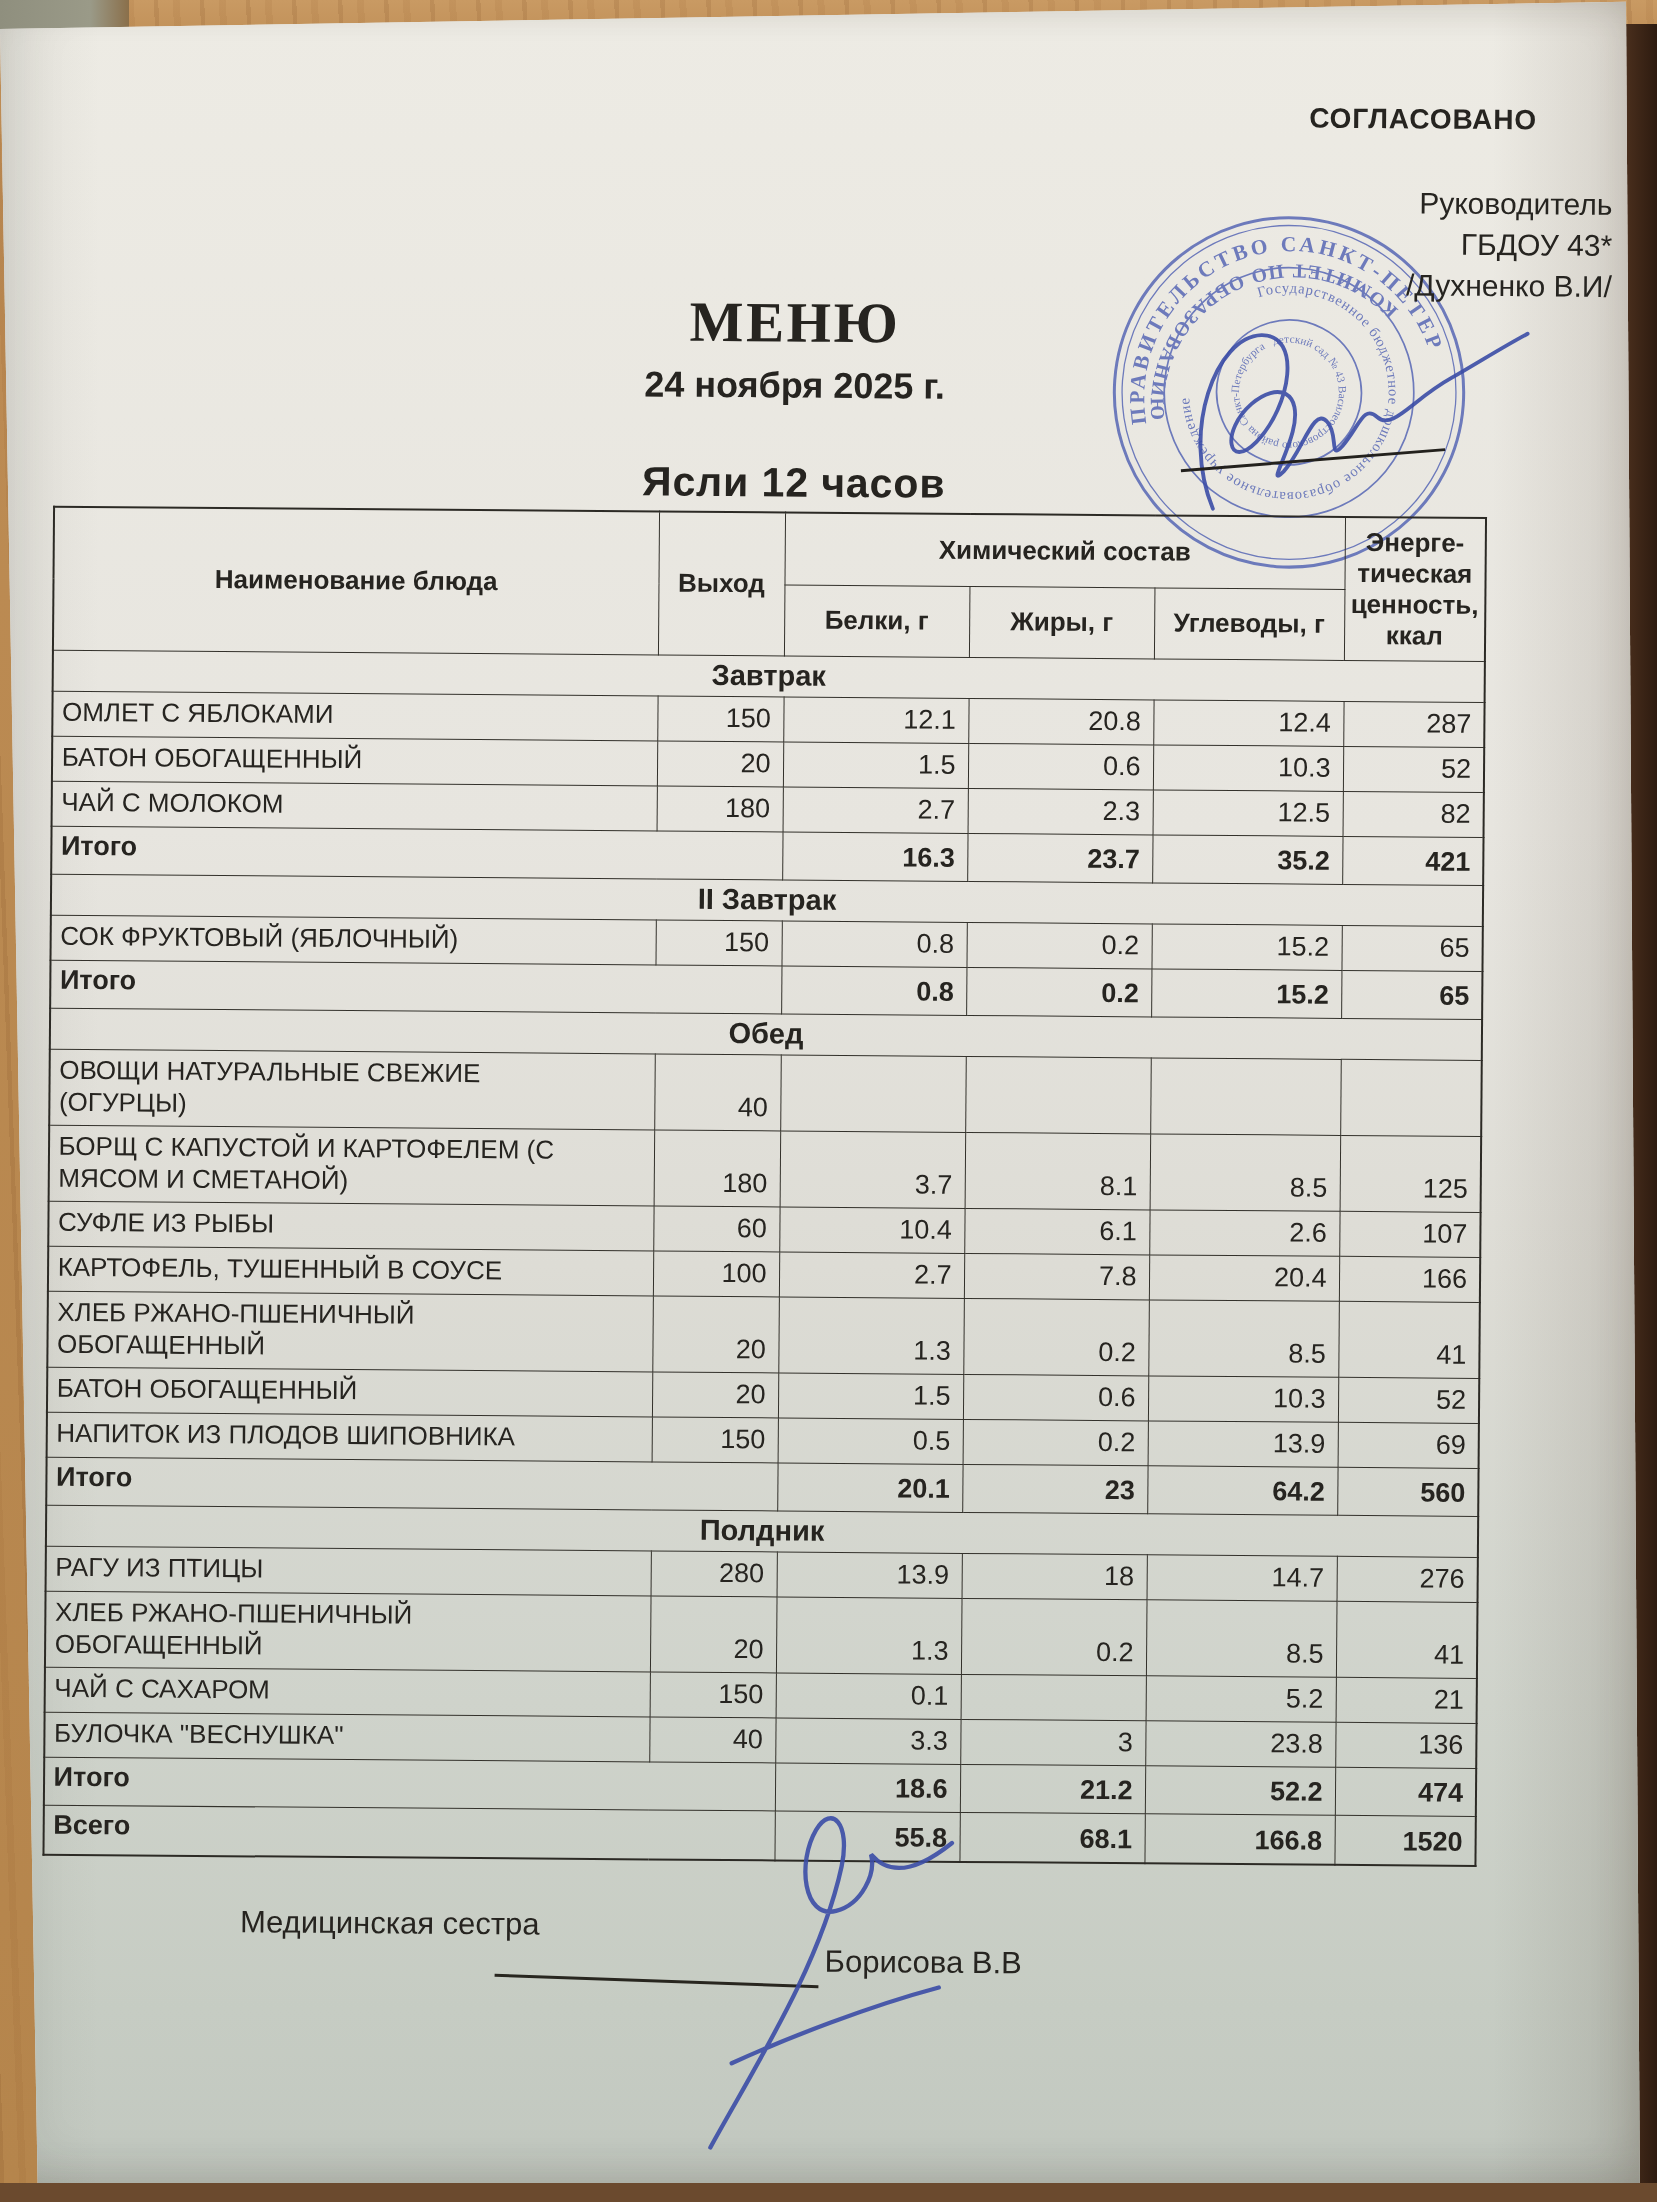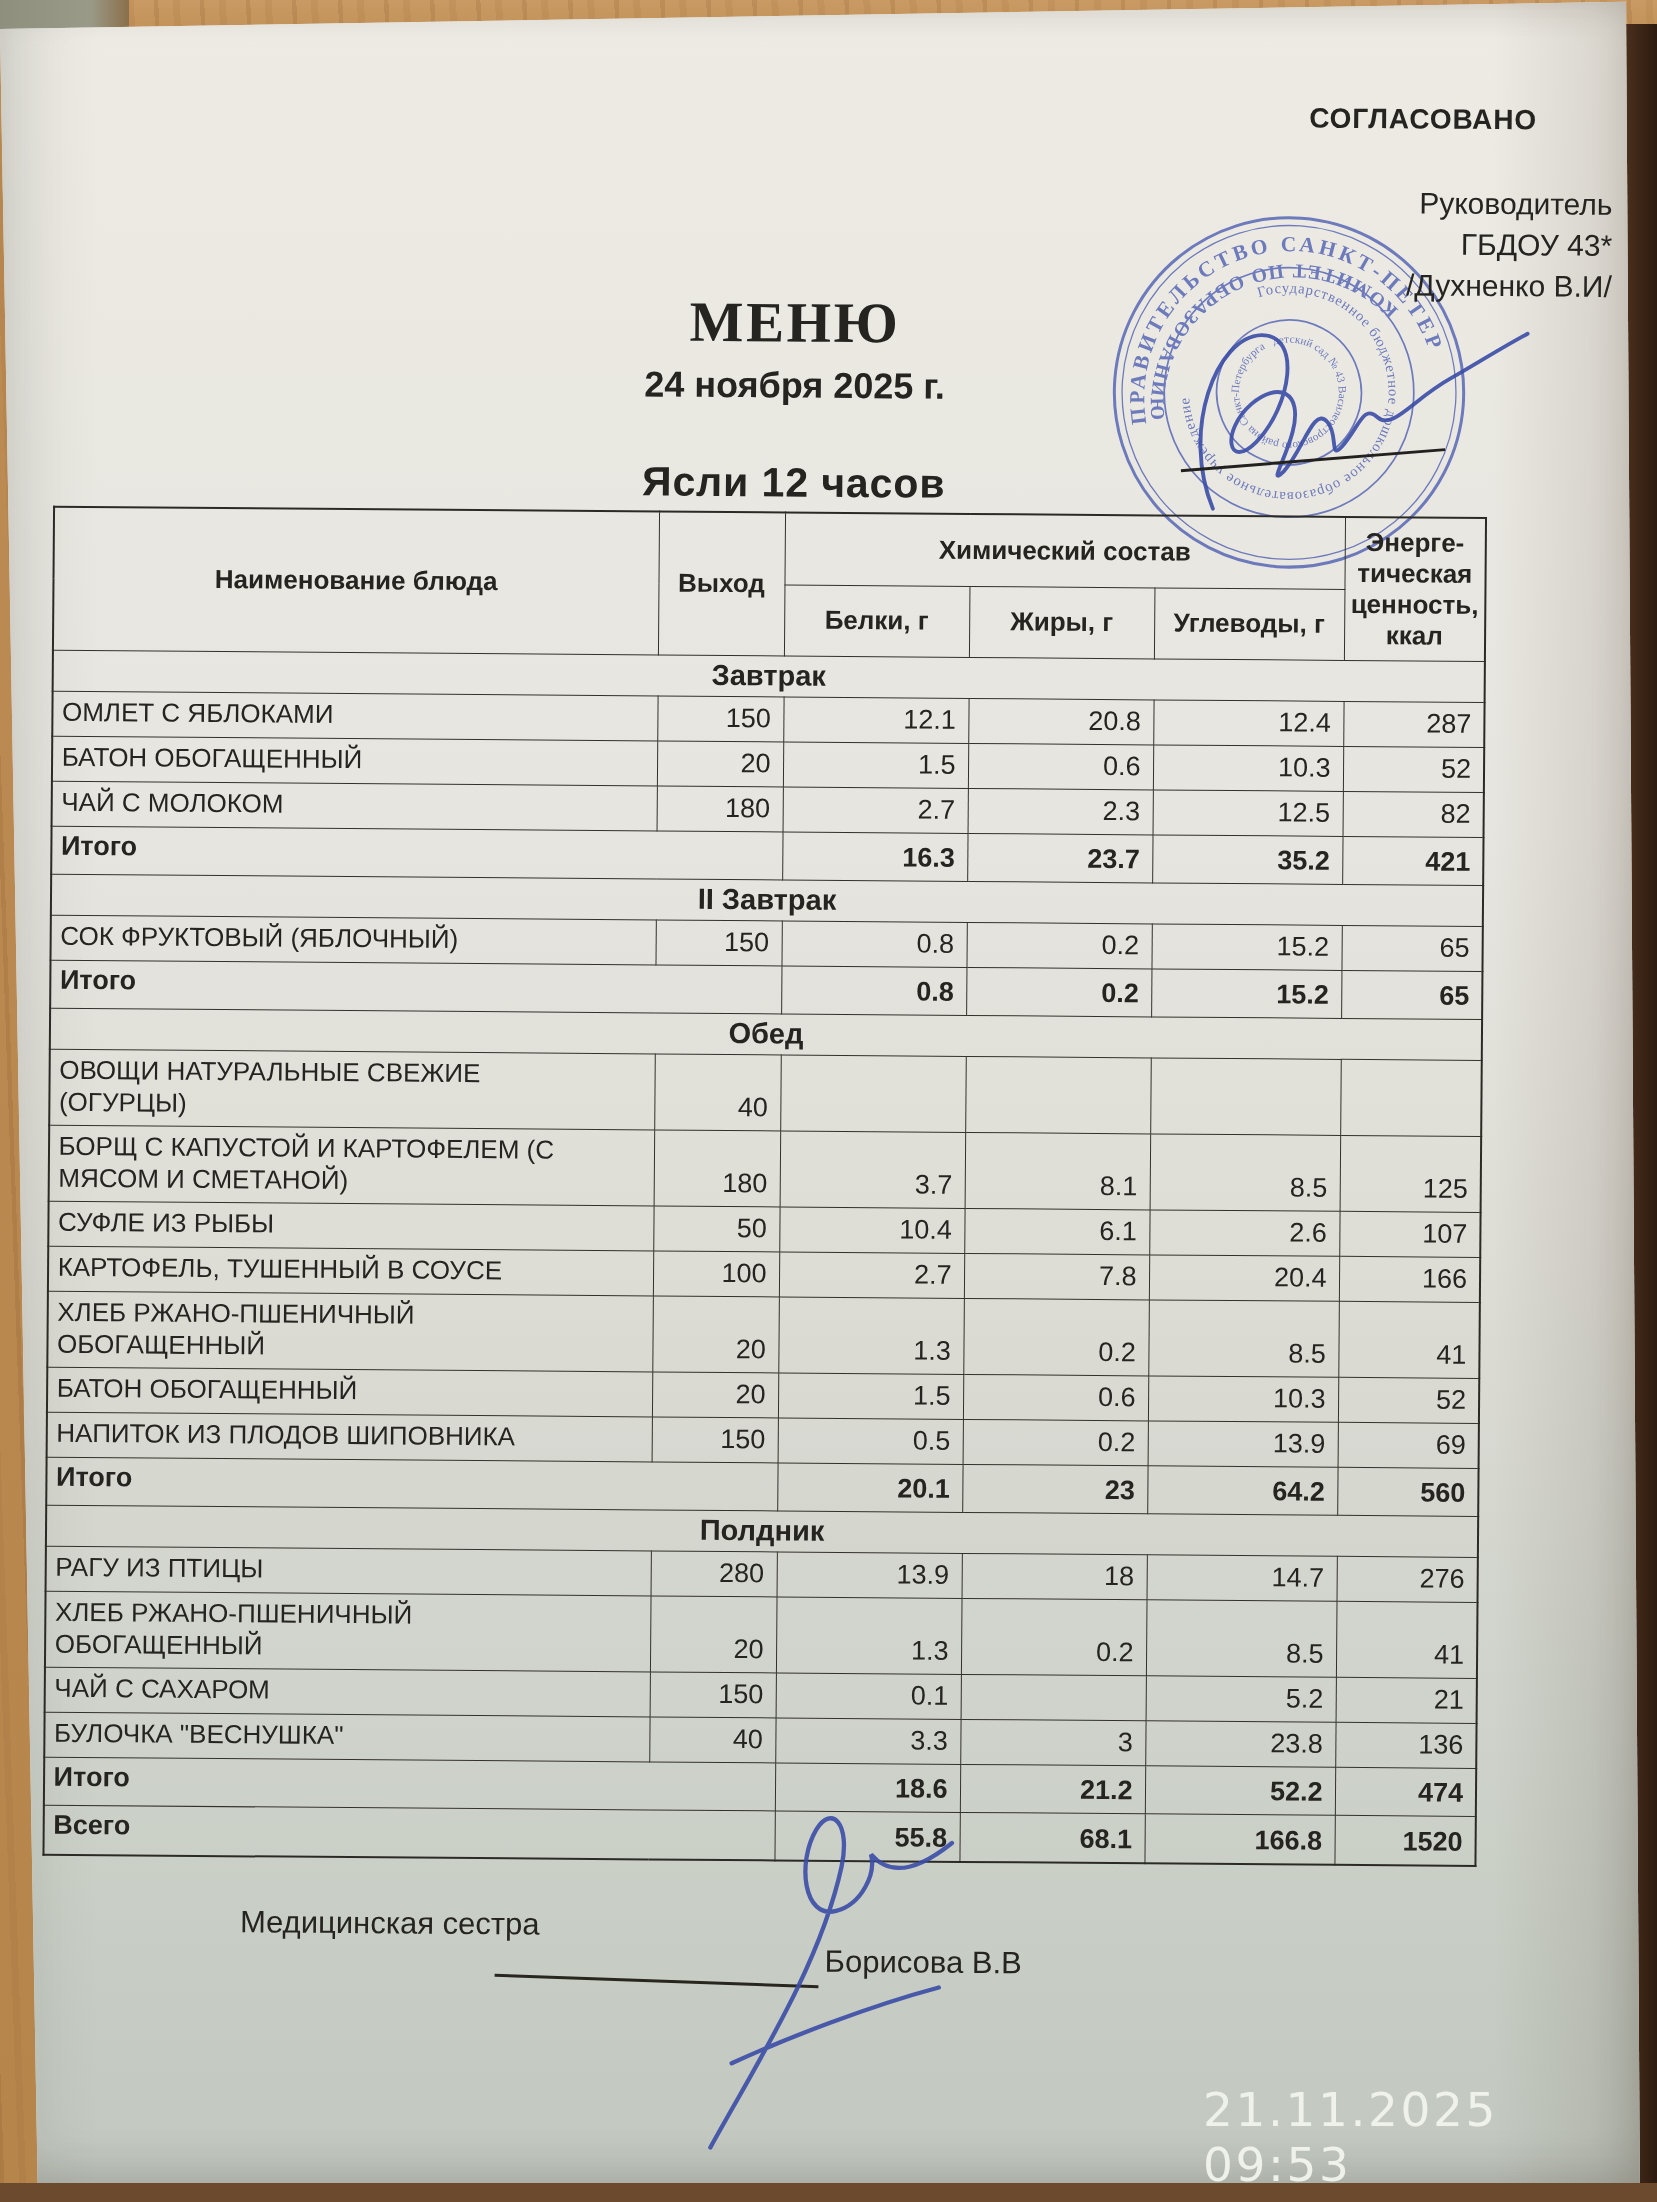--- a/index.html
+++ b/index.html
@@ -222,21 +222,21 @@
             <td class="dish">БОРЩ С КАПУСТОЙ И КАРТОФЕЛЕМ (С
 МЯСОМ И СМЕТАНОЙ)</td>
             <td class="num">180</td>
             <td class="num">3.7</td>
             <td class="num">8.1</td>
             <td class="num">8.5</td>
             <td class="num">125</td>
           </tr>
           <tr style="height: 45px;">
             <td class="dish">СУФЛЕ ИЗ РЫБЫ</td>
-            <td class="num">50</td>
+            <td class="num">60</td>
             <td class="num">10.4</td>
             <td class="num">6.1</td>
             <td class="num">2.6</td>
             <td class="num">107</td>
           </tr>
           <tr style="height: 45px;">
             <td class="dish">КАРТОФЕЛЬ, ТУШЕННЫЙ В СОУСЕ</td>
             <td class="num">100</td>
             <td class="num">2.7</td>
             <td class="num">7.8</td>
@@ -329,15 +329,14 @@
     </table>
 
     <div class="abs" id="nurse-label">Медицинская сестра</div>
     <div class="abs" id="nurse-line"></div>
     <svg class="abs" id="sig-nurse" width="284" height="379" viewBox="0 0 330 440">
       <path fill="none" stroke="#3b4ca6" stroke-width="5" stroke-linecap="round" opacity=".9" d="M 42 428 C 95 330 168 215 192 100 C 202 50 180 28 162 58 C 140 96 148 162 186 152 C 216 144 232 108 226 86 C 252 116 288 98 320 72 M 66 330 C 130 300 226 262 306 240"></path>
     </svg>
     <div class="abs" id="nurse-name">Борисова В.В</div>
   </div>
 
-  <div class="abs" id="timestamp">21.11.2025 09:53</div>
 </div>
 
 
 </body></html>

